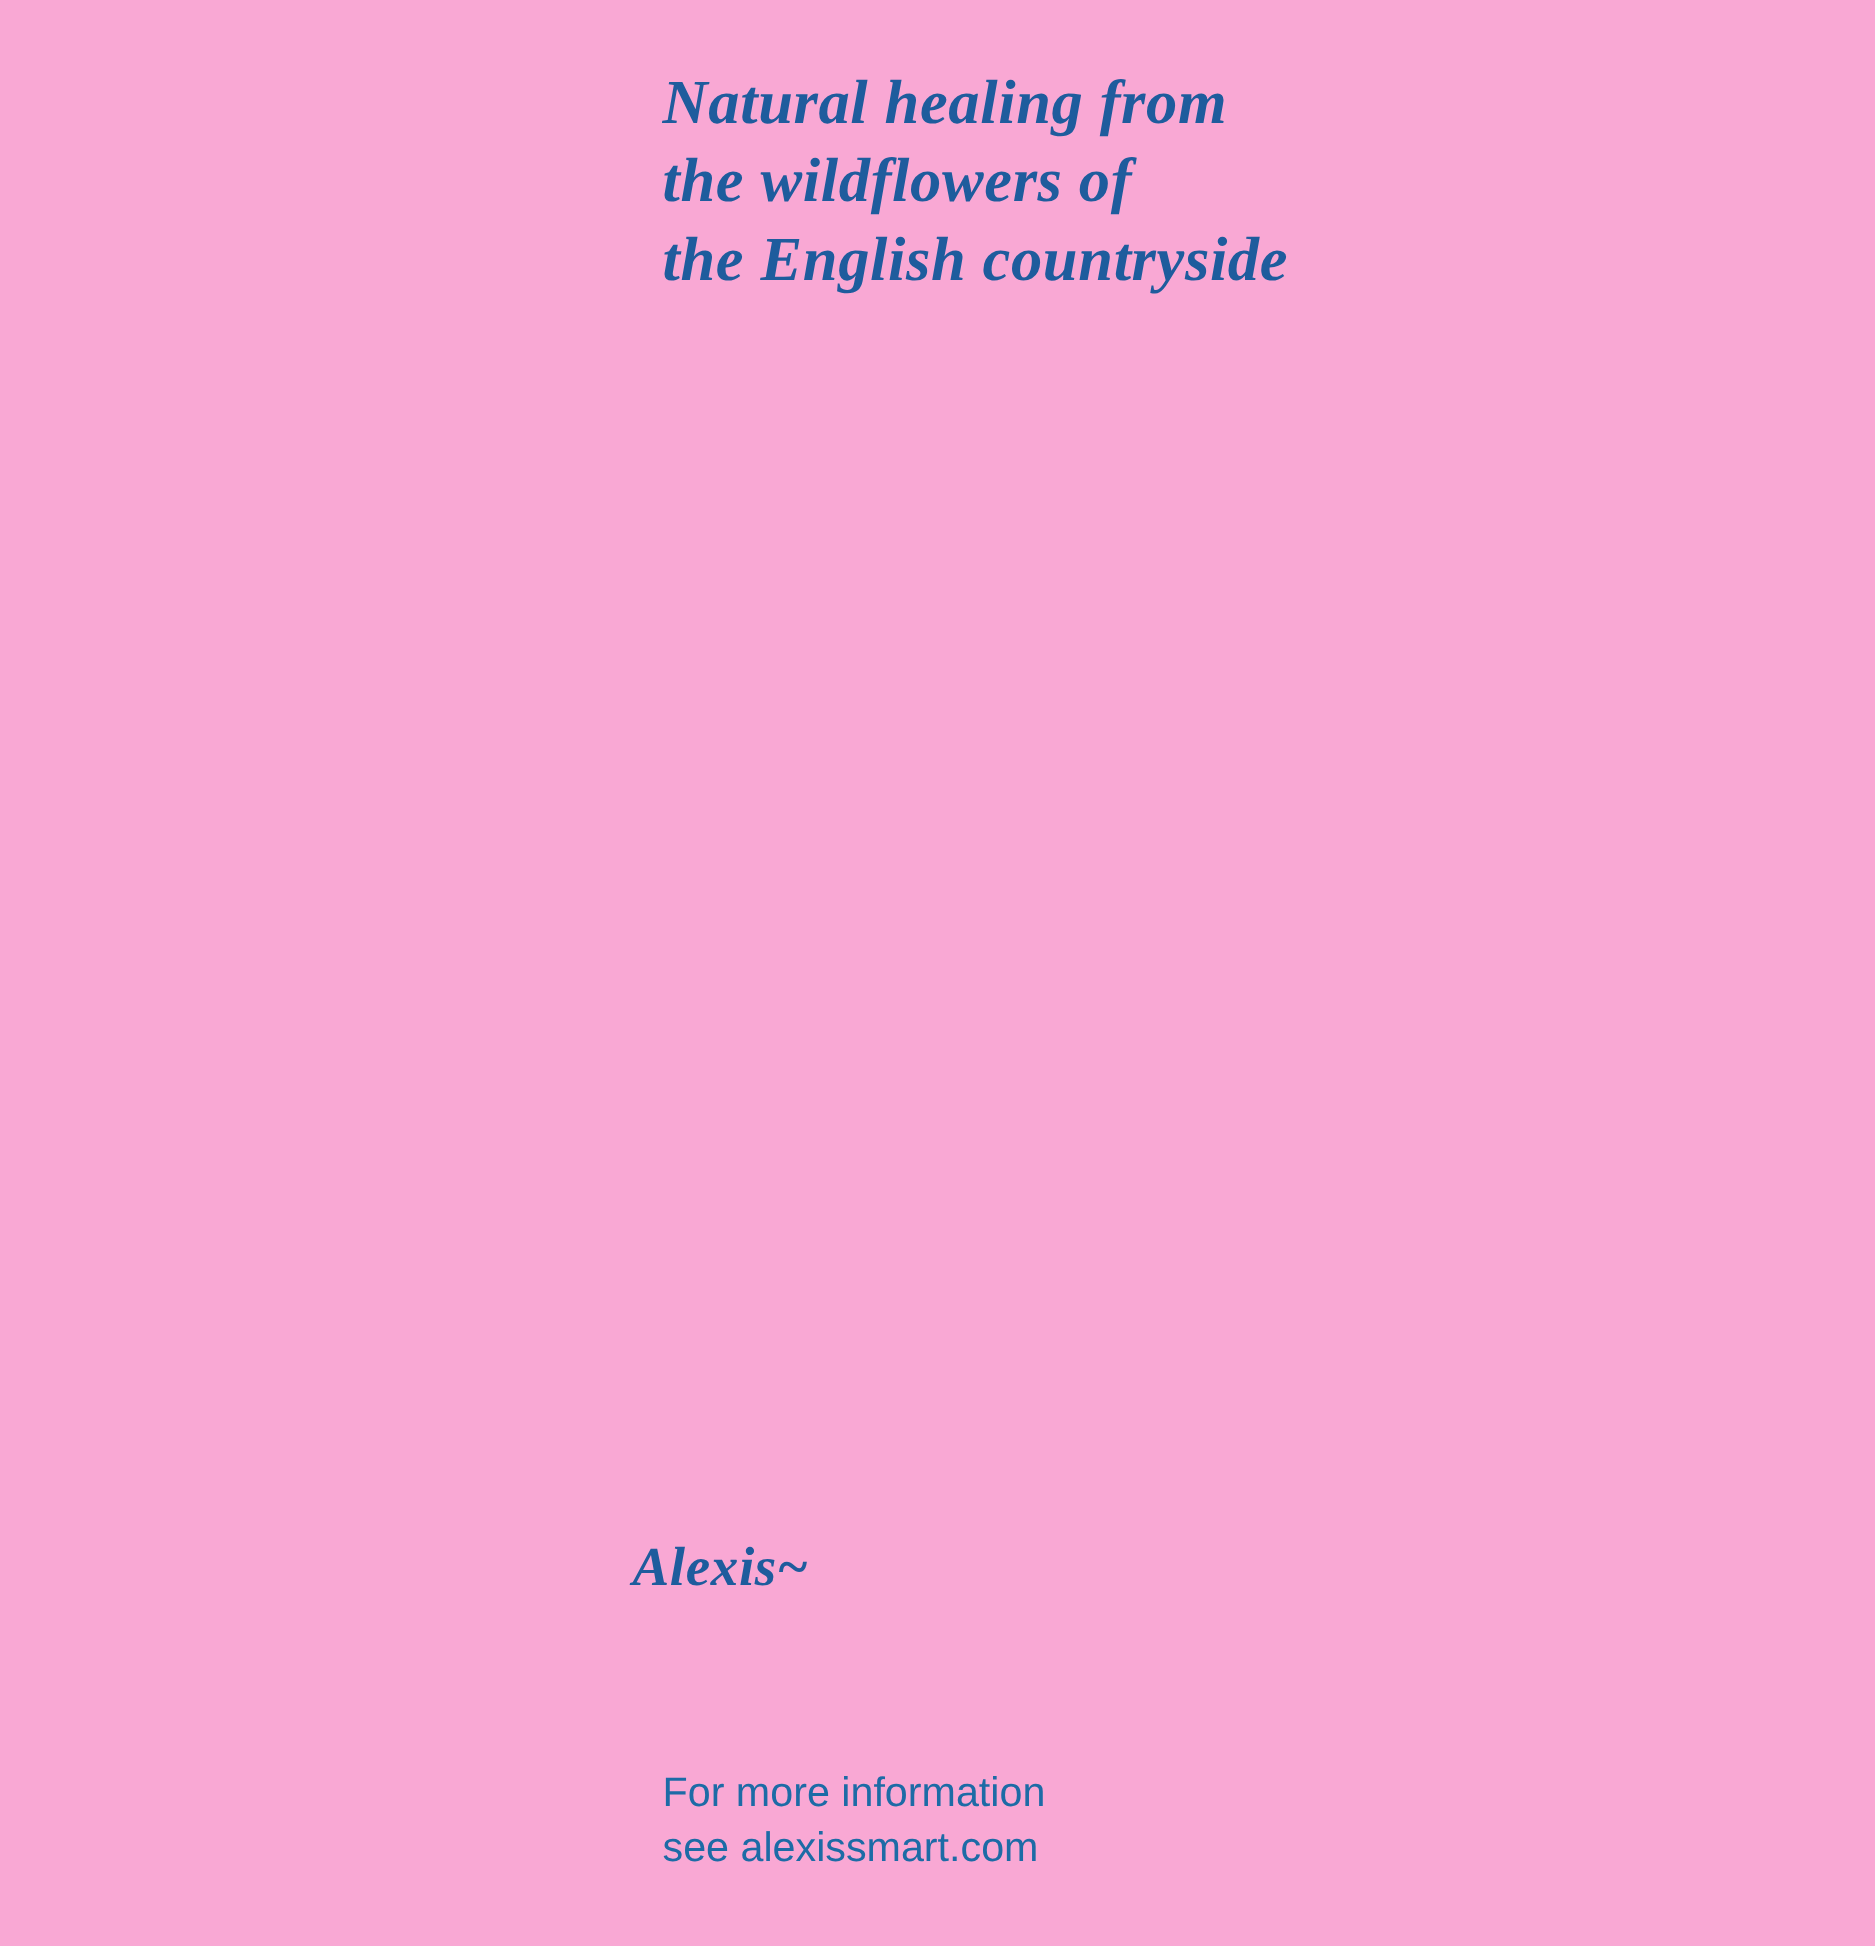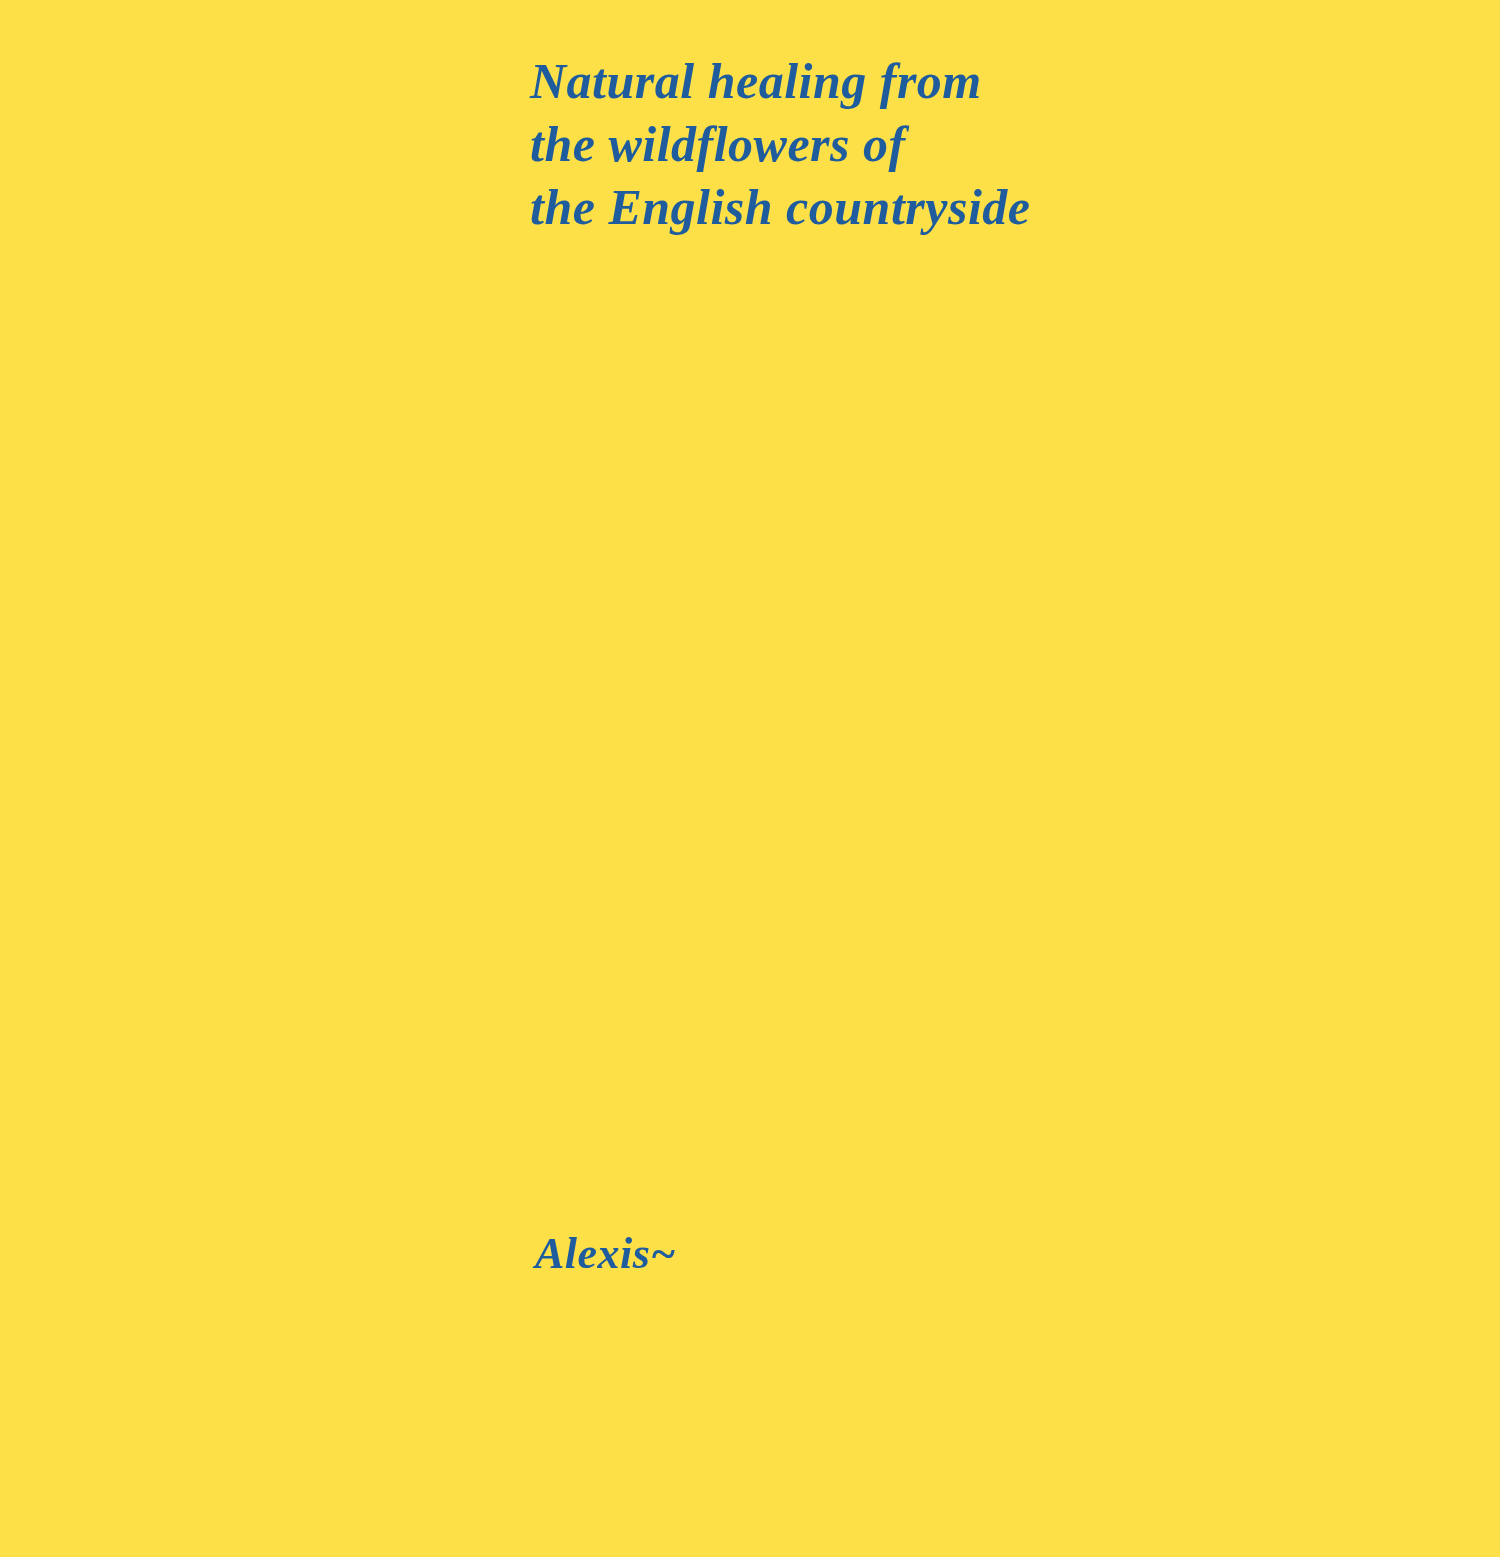--- a/index.html
+++ b/index.html
@@ -4,21 +4,21 @@
 <style>
   html, body {
     margin: 0;
     padding: 0;
     background: #ffffff;
   }
   .page {
     position: relative;
     width: 1500px;
     height: 1557px;
-    background: #fde047;
+    background: #f9a8d4;
     overflow: hidden;
     font-family: "Liberation Sans", sans-serif;
   }
   .headline {
     position: absolute;
     left: 530px;
     top: 50px;
     width: 700px;
     margin: 0;
     font-family: "Liberation Serif", serif;
@@ -39,21 +39,21 @@
   }
   .body-copy p {
     margin: 0 0 28px 0;
     font-family: "Liberation Sans", sans-serif;
     font-size: 33px;
     line-height: 44px;
     white-space: pre-line;
   }
   .signature {
     position: absolute;
-    left: 535px;
+    left: 506px;
     top: 1228px;
     margin: 0;
     font-family: "Liberation Serif", serif;
     font-style: italic;
     font-weight: bold;
     font-size: 44px;
     line-height: 1.2;
     color: #1e5c9d;
     letter-spacing: 0.5px;
   }
@@ -77,14 +77,16 @@
 
   <h1 class="headline">Natural healing from
 the wildflowers of
 the English countryside</h1>
 
   <div class="body-copy">
   </div>
 
   <p class="signature">Alexis~</p>
 
+  <p class="footer-note">For more information
+see alexissmart.com</p>
 
 </div>
 
 </body></html>

